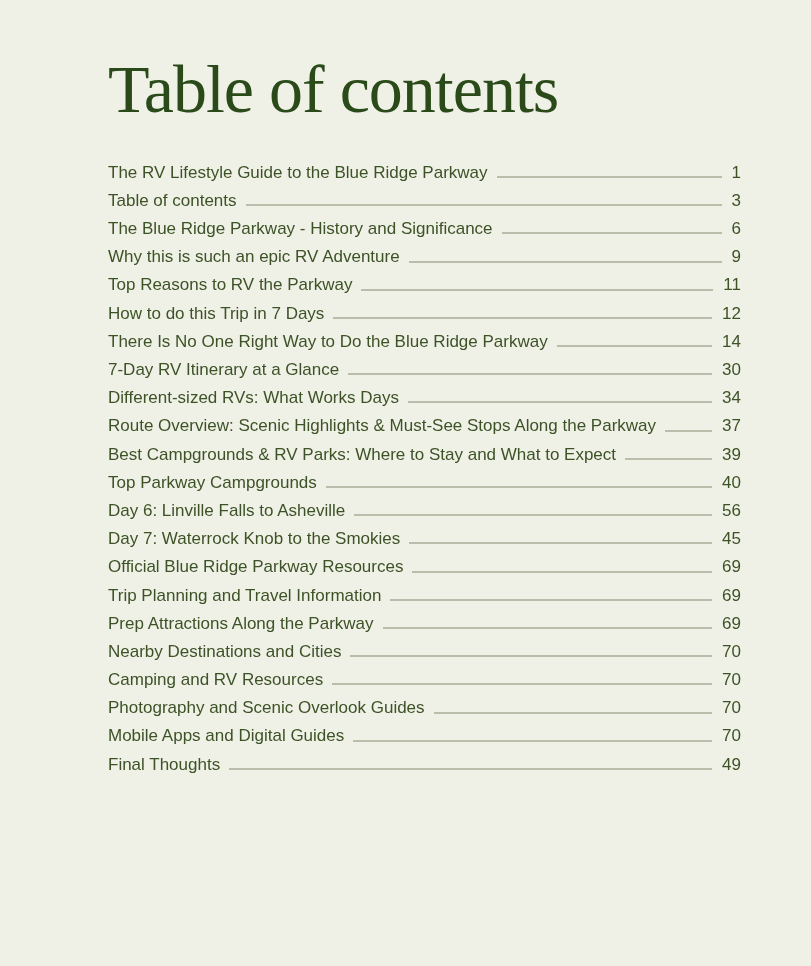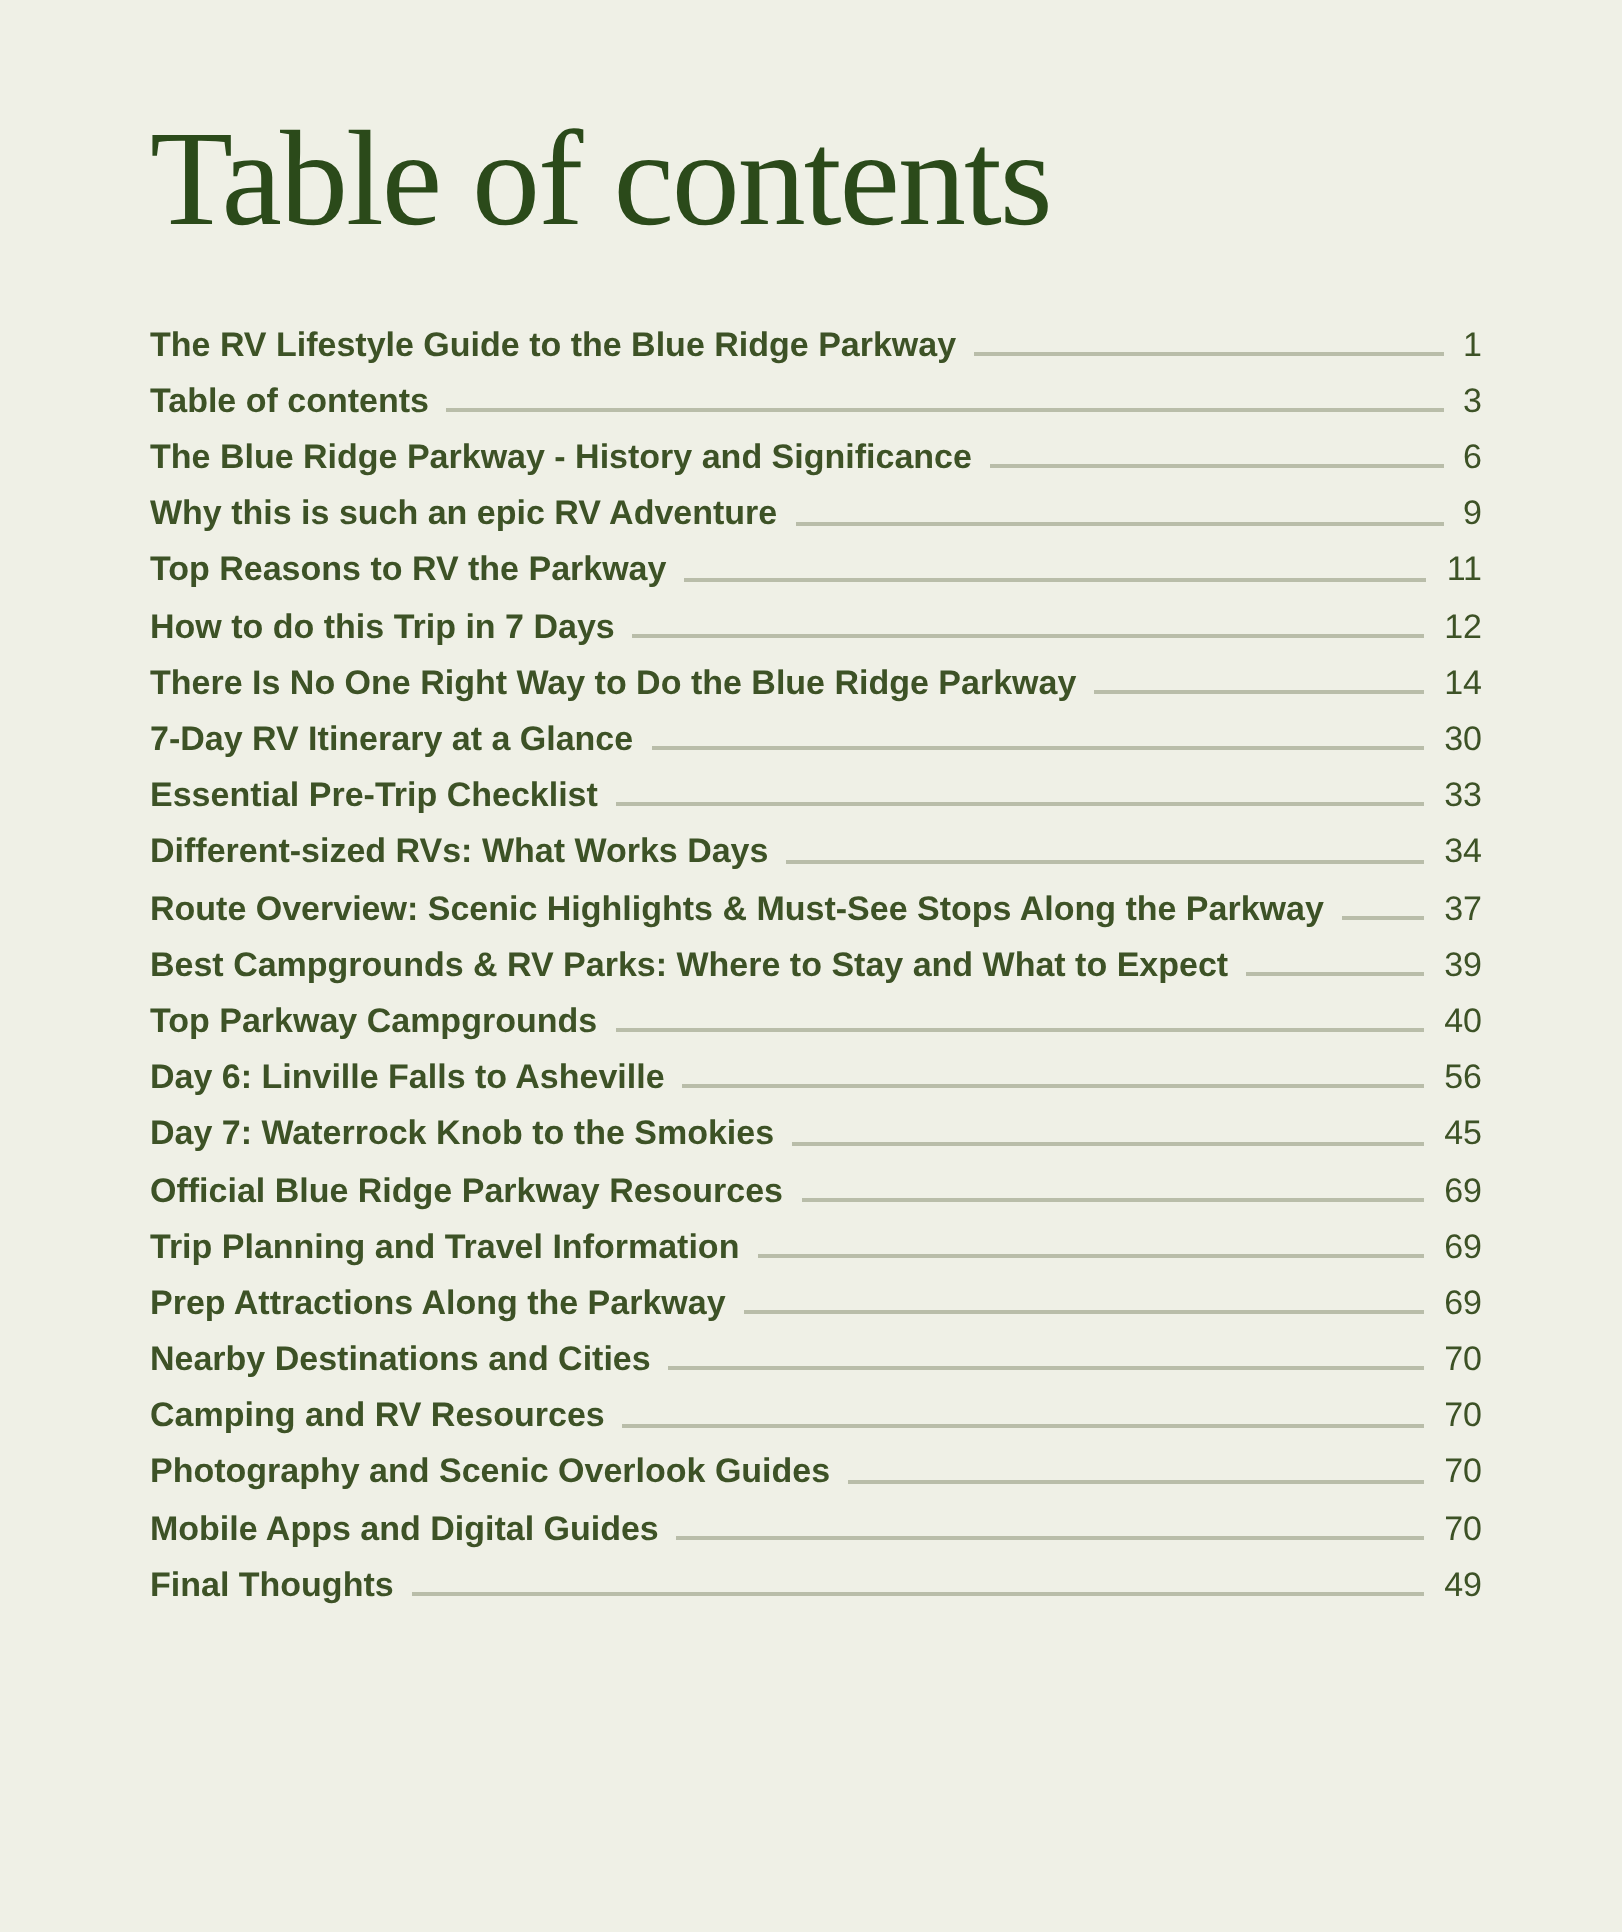--- a/index.html
+++ b/index.html
@@ -13,21 +13,21 @@
   body {
     width: 811px;
     height: 966px;
     background: var(--bg);
     font-family: "Liberation Sans", sans-serif;
     overflow: hidden;
   }
   .page {
     width: 811px;
     height: 966px;
-    padding: 52px 70px 0 75px;
+    padding: 52px 70px 0 108px;
   }
   h1.page-title {
     font-family: "Liberation Serif", serif;
     font-weight: 400;
     font-size: 68px;
     line-height: 1.1;
     letter-spacing: -1px;
     color: var(--title);
     margin: 0 0 28px 0;
   }
@@ -39,21 +39,20 @@
     align-items: flex-end;
     height: 28.2px;
     font-size: 17px;
     color: var(--text);
     cursor: pointer;
   }
   .toc-label {
     white-space: nowrap;
     line-height: 1.25;
     flex: 0 0 auto;
-    font-weight: bold;
   }
   .toc-leader {
     flex: 1 1 auto;
     height: 0;
     border-bottom: 2px solid var(--leader);
     margin: 0 10px 5px 9px;
     min-width: 12px;
   }
   .toc-page {
     flex: 0 0 auto;
@@ -100,25 +99,20 @@
       </div>
       <div class="toc-row">
         <span class="toc-label">There Is No One Right Way to Do the Blue Ridge Parkway</span>
         <span class="toc-leader"></span>
         <span class="toc-page">14</span>
       </div>
       <div class="toc-row">
         <span class="toc-label">7-Day RV Itinerary at a Glance</span>
         <span class="toc-leader"></span>
         <span class="toc-page">30</span>
-      </div>
-      <div class="toc-row">
-        <span class="toc-label">Essential Pre-Trip Checklist</span>
-        <span class="toc-leader"></span>
-        <span class="toc-page">33</span>
       </div>
       <div class="toc-row">
         <span class="toc-label">Different-sized RVs: What Works Days</span>
         <span class="toc-leader"></span>
         <span class="toc-page">34</span>
       </div>
       <div class="toc-row">
         <span class="toc-label">Route Overview: Scenic Highlights &amp; Must-See Stops Along the Parkway</span>
         <span class="toc-leader"></span>
         <span class="toc-page">37</span>

